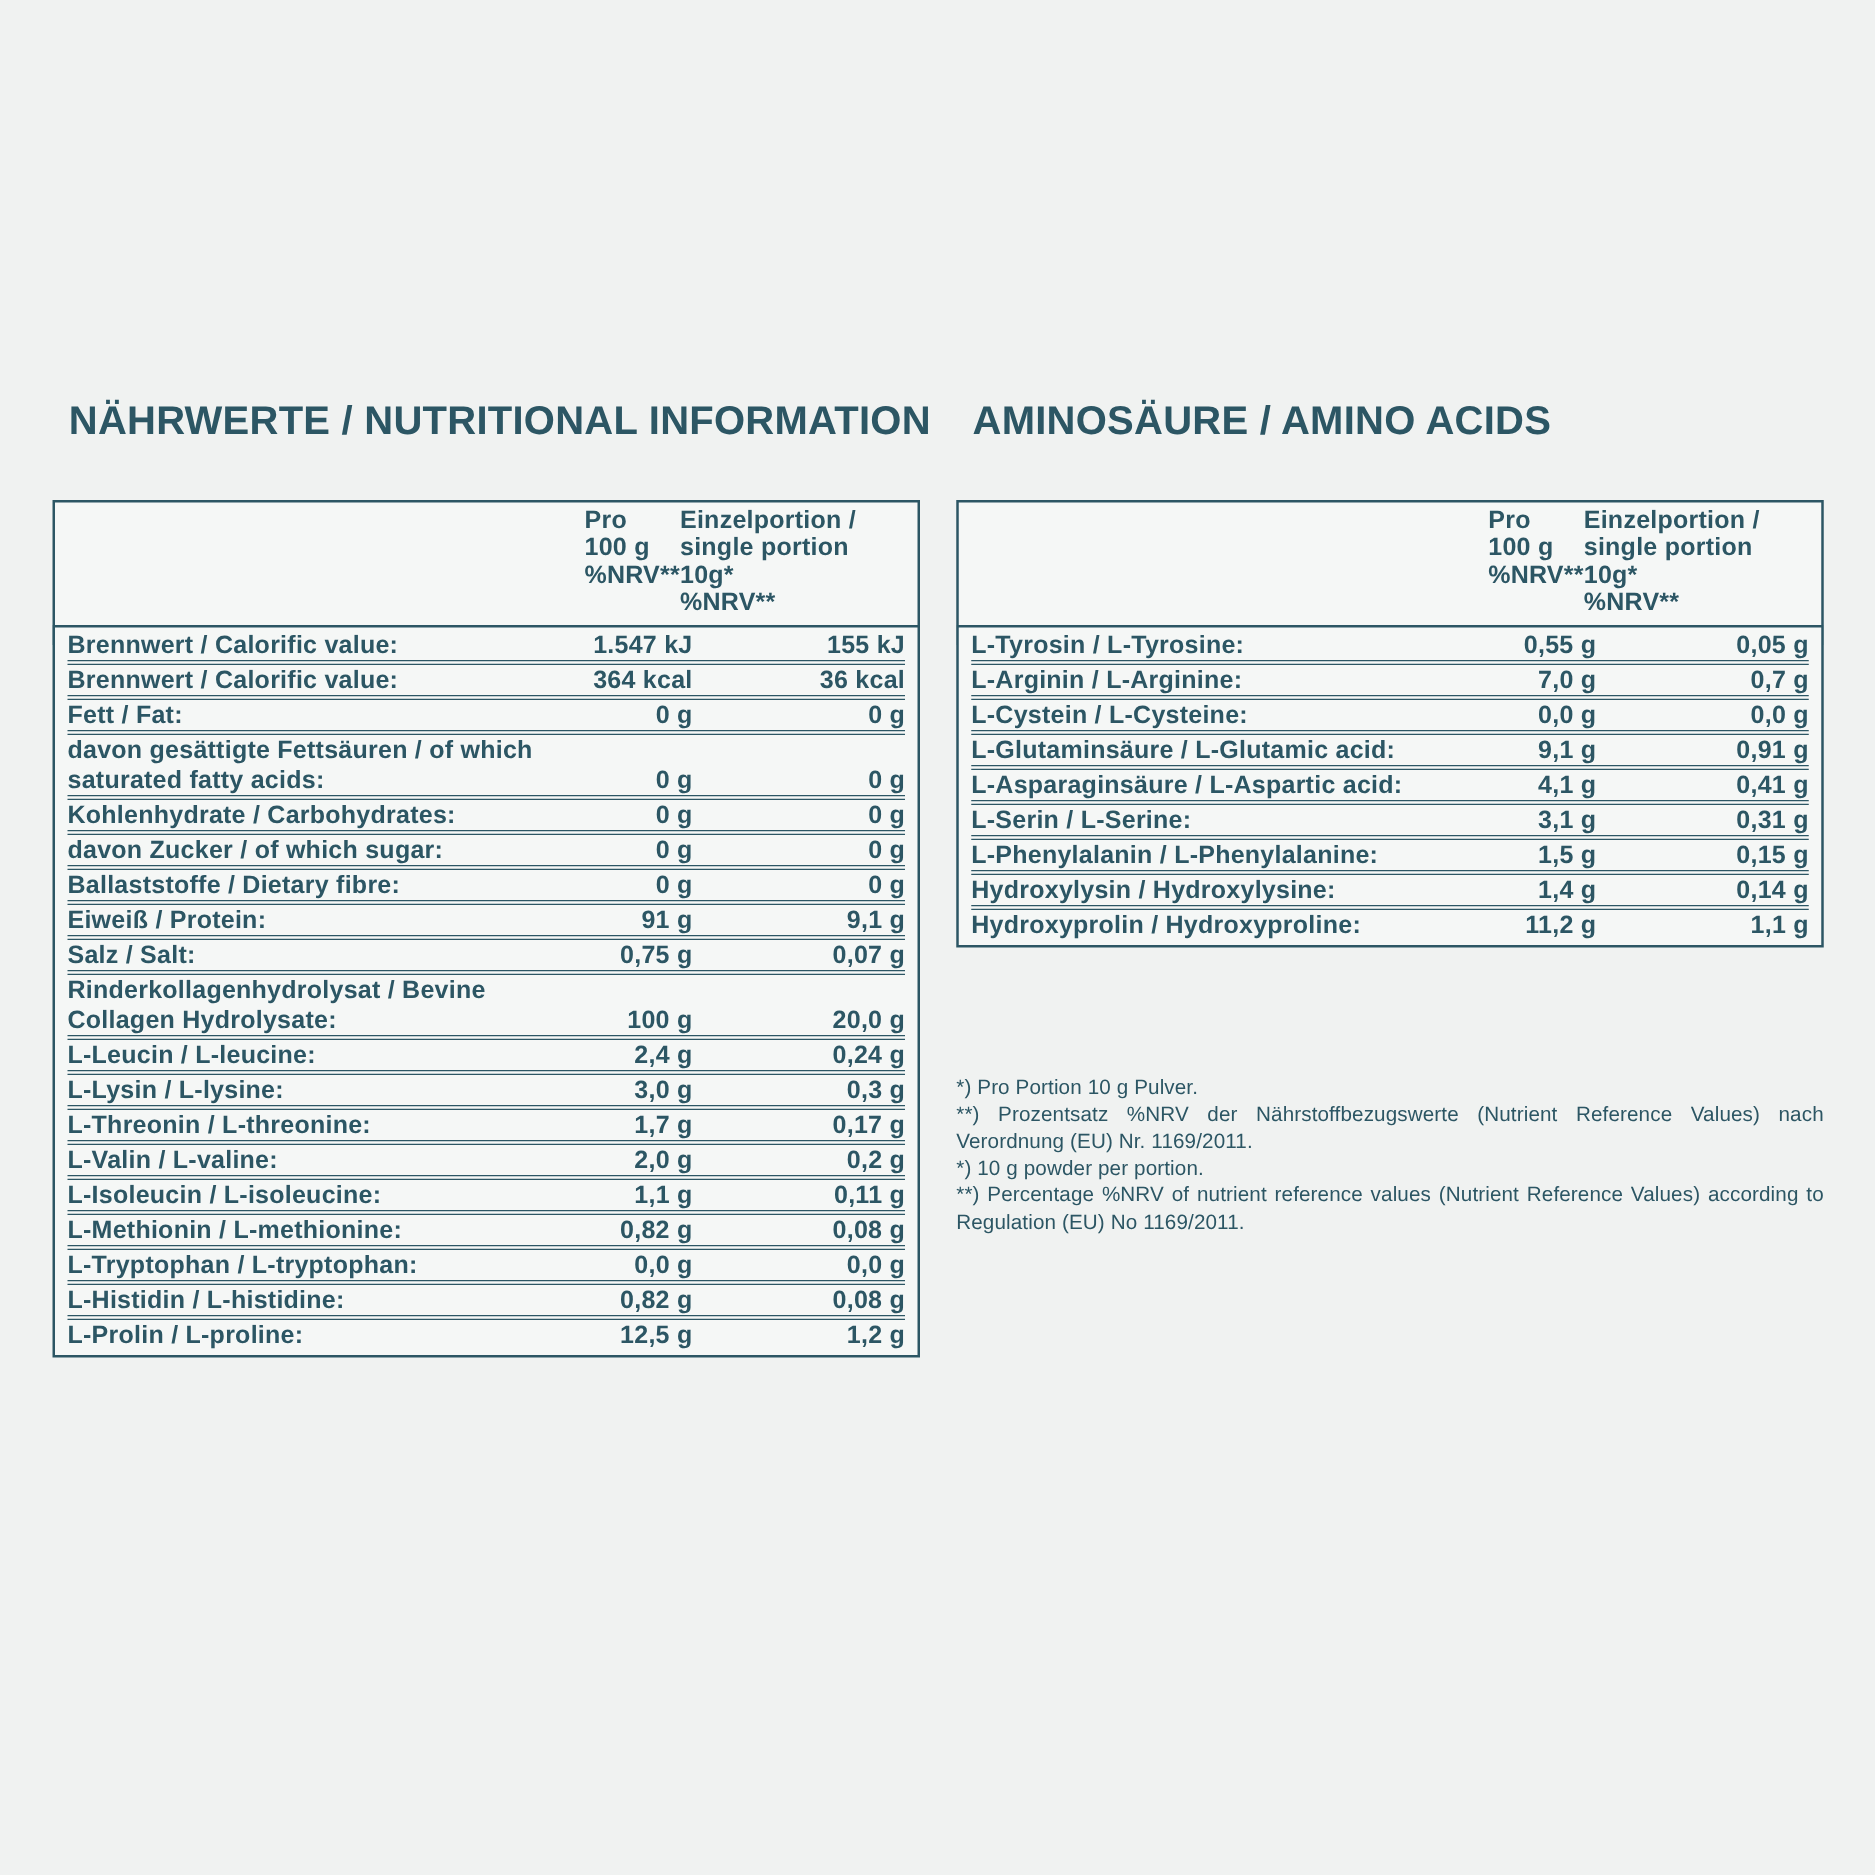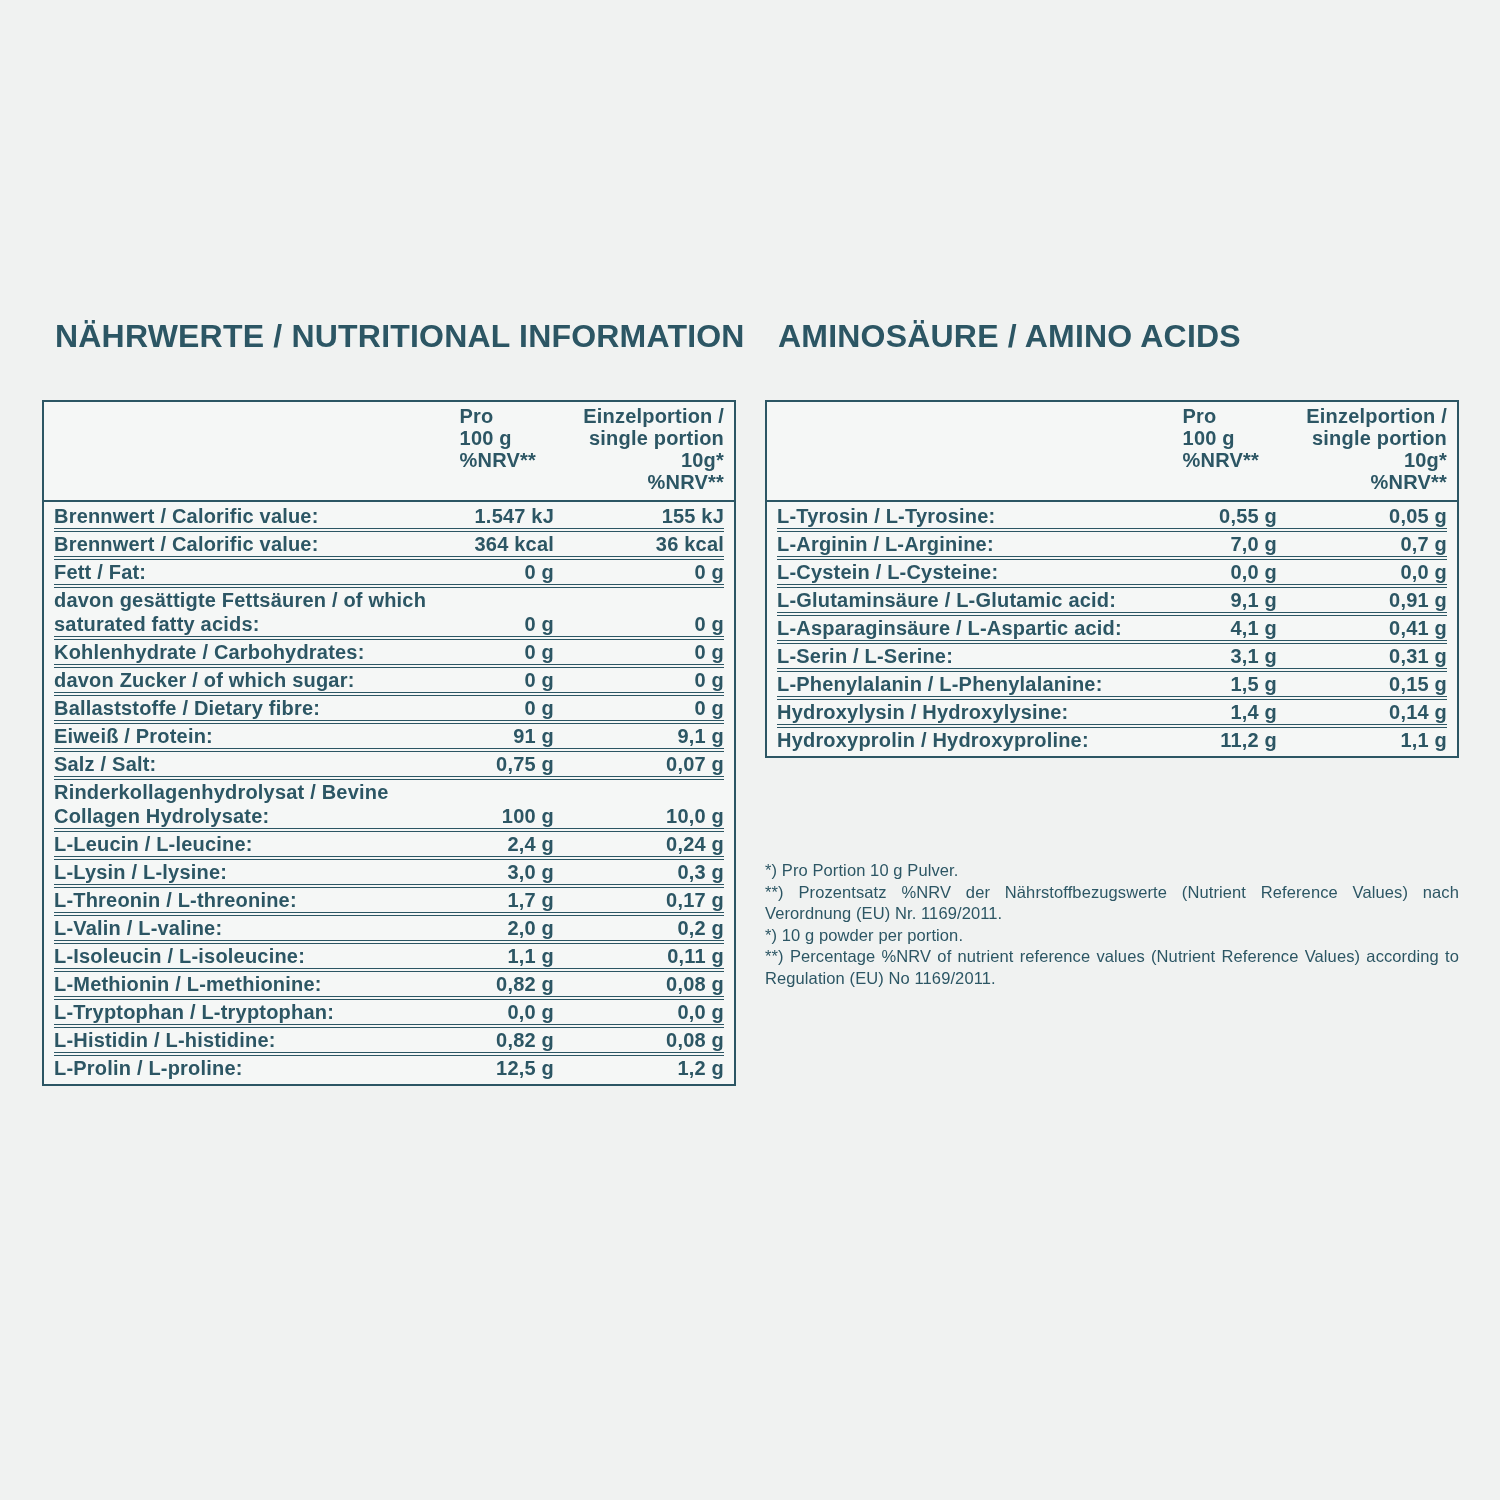--- a/index.html
+++ b/index.html
@@ -21,27 +21,27 @@
   #panel-right{left:765px;}
 
   .table-title{
     position:absolute;top:0;left:13px;margin:0;
     font-size:32px;font-weight:700;letter-spacing:.2px;white-space:nowrap;
   }
 
   .thead{
     position:absolute;top:82px;left:0;width:100%;height:116px;
     box-sizing:border-box;border:2px solid var(--ink);background:var(--panel-bg);
-    padding:3px 10px;display:flex;align-items:flex-start;
-    font-weight:700;font-size:20px;line-height:22px;letter-spacing:.2px;gap:18px;
+    padding:3px 20px;display:flex;align-items:flex-start;
+    font-weight:700;font-size:20px;line-height:22px;letter-spacing:.2px;
   }
   .h-spacer{flex:1;}
   .h-col1{width:130px;text-align:right;}
   .h-col1 > span{display:inline-block;text-align:left;white-space:pre-line;}
-  .h-col2{width:170px;text-align:right;white-space:pre-line;}
+  .h-col2{width:170px;text-align:left;white-space:pre-line;}
 
   .tbody{
     position:absolute;top:182px;left:0;width:100%;
     box-sizing:border-box;border:2px solid var(--ink);background:var(--panel-bg);
     padding:2px 10px 4px 10px;
     font-weight:700;font-size:20px;line-height:24px;letter-spacing:.2px;
   }
   .t-row{border-bottom:4px double var(--ink);}
   .t-row:last-child{border-bottom:none;}
   .t-line{display:flex;align-items:flex-end;}
@@ -136,21 +136,21 @@
             <div class="c-label">Salz / Salt:</div>
             <div class="c-v1">0,75 g</div>
             <div class="c-v2">0,07 g</div>
           </div>
         </div>
         <div class="t-row">
           <div class="c-label-over">Rinderkollagenhydrolysat / Bevine</div>
           <div class="t-line">
             <div class="c-label">Collagen Hydrolysate:</div>
             <div class="c-v1">100 g</div>
-            <div class="c-v2">10,0 g</div>
+            <div class="c-v2">20,0 g</div>
           </div>
         </div>
         <div class="t-row">
           <div class="t-line">
             <div class="c-label">L-Leucin / L-leucine:</div>
             <div class="c-v1">2,4 g</div>
             <div class="c-v2">0,24 g</div>
           </div>
         </div>
         <div class="t-row">

